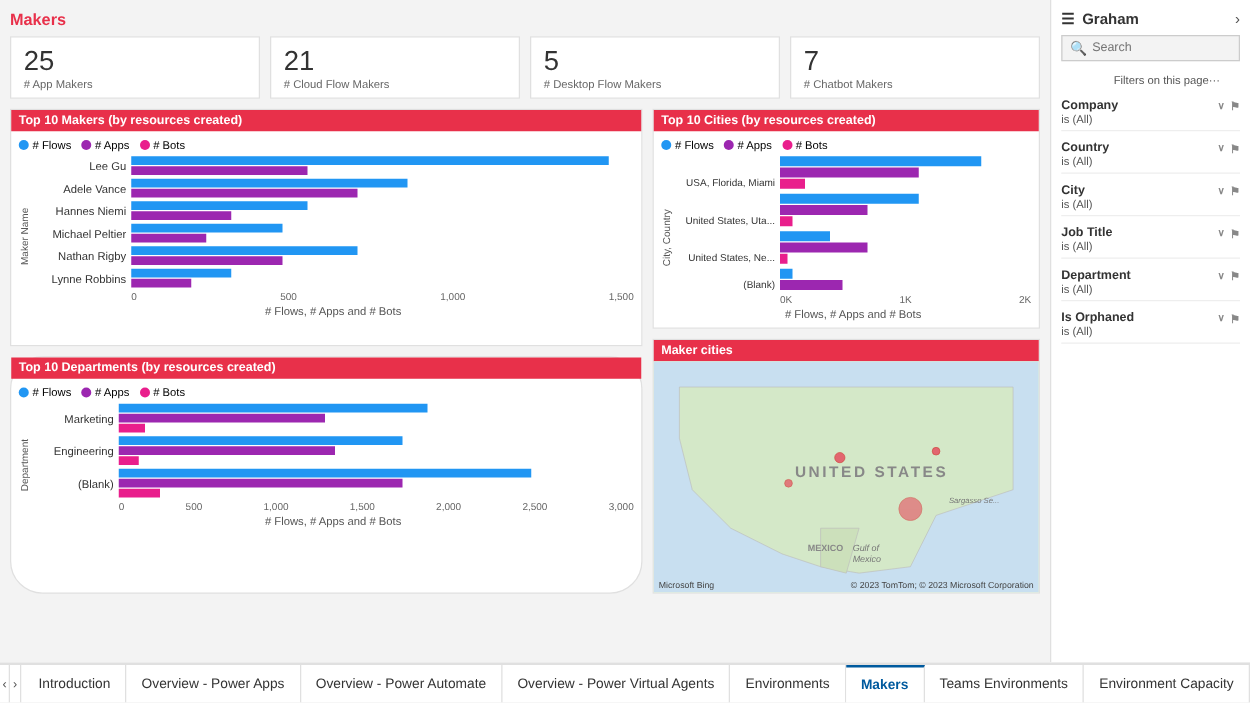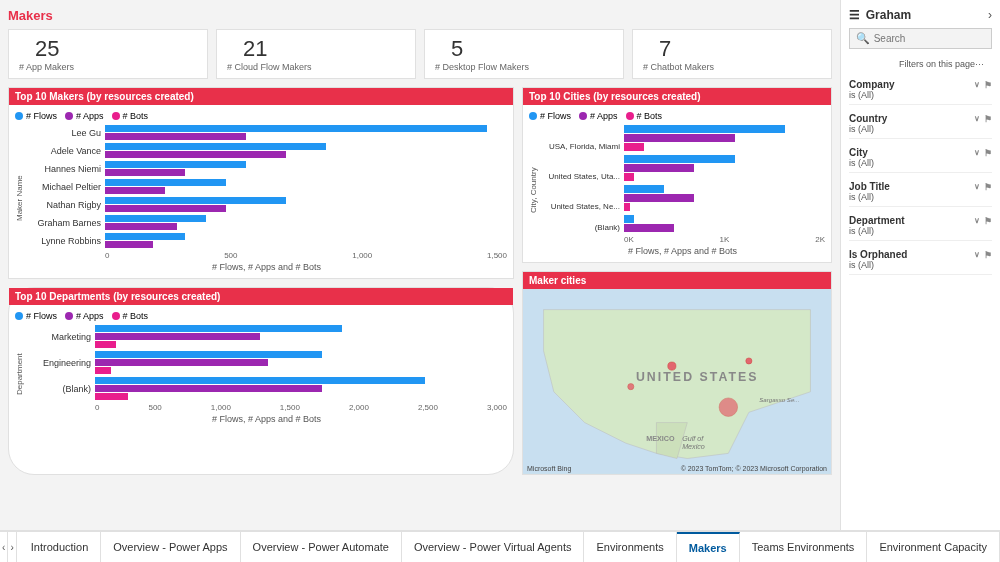--- a/index.html
+++ b/index.html
@@ -10,21 +10,21 @@
 
     
     .dashboard { flex: 1; padding: 8px; overflow: hidden; background: #f3f3f3; }
 
     
     .filters-panel { width: 160px; background: #fff; border-left: 1px solid #e0e0e0; padding: 8px; display: flex; flex-direction: column; gap: 6px; }
 
     
     .stats-row { display: flex; gap: 8px; margin-bottom: 8px; }
     .stat-card { background: #fff; border: 1px solid #e0e0e0; padding: 6px 10px; flex: 1; min-width: 60px; }
-    .stat-number { font-size: 22px; font-weight: 300; color: #333; margin-left: 16px; }
+    .stat-number { font-size: 22px; font-weight: 300; color: #333; }
     .stat-label { font-size: 9px; color: #666; }
 
     
     .charts-row { display: flex; gap: 8px; flex: 1; }
     .chart-box { background: #fff; border: 1px solid #e0e0e0; padding: 6px; }
     .chart-title { background: #e8304a; color: #fff; font-size: 10px; font-weight: 600; padding: 3px 6px; margin: -6px -6px 6px -6px; }
 
     .left-charts { display: flex; flex-direction: column; gap: 8px; flex: 1; }
     .right-charts { display: flex; flex-direction: column; gap: 8px; width: 310px; }
 
@@ -63,21 +63,21 @@
     .map-footer { position: absolute; bottom: 2px; right: 4px; font-size: 7px; color: #444; }
     .map-logo { position: absolute; bottom: 2px; left: 4px; font-size: 7px; color: #444; }
 
     
     .page-title { color: #e8304a; font-size: 13px; font-weight: 600; margin-bottom: 6px; }
 
     
     .filters-title { font-size: 12px; font-weight: 600; color: #333; display: flex; align-items: center; gap: 6px; }
     .filter-search { display: flex; align-items: center; background: #f3f3f3; border: 1px solid #ccc; padding: 3px 6px; gap: 4px; margin-bottom: 4px; }
     .filter-search input { border: none; background: transparent; font-size: 10px; outline: none; width: 100%; }
-    .filters-on-page { font-size: 9px; color: #555; margin-bottom: 4px; display: flex; justify-content: center; padding-left: 42px; }
+    .filters-on-page { font-size: 9px; color: #555; margin-bottom: 4px; display: flex; justify-content: flex-start; padding-left: 42px; }
     .filter-item { border-bottom: 1px solid #eee; padding-bottom: 4px; margin-bottom: 2px; }
     .filter-name { font-size: 10px; font-weight: 600; color: #333; display: flex; justify-content: space-between; align-items: center; }
     .filter-value { font-size: 9px; color: #555; }
     .filter-icons { display: flex; gap: 4px; font-size: 9px; color: #888; }
     .chevron { font-size: 8px; }
     .filters-arrow { font-size: 12px; color: #555; cursor: pointer; }
 
     
     .bottom-tabs { height: 32px; background: #fff; border-top: 2px solid #e0e0e0; display: flex; align-items: stretch; }
     .tab-nav-btn { width: 20px; display: flex; align-items: center; justify-content: center; color: #555; cursor: pointer; border-right: 1px solid #e0e0e0; font-size: 10px; }
@@ -161,27 +161,20 @@
                     <div class="bar-container">
                       <div class="bar-segment bar-blue" style="width:30%"></div>
                       <div class="bar-segment bar-purple" style="width:15%"></div>
                     </div>
                   </div>
                 <div class="bar-row">
                     <span class="bar-label">Nathan Rigby</span>
                     <div class="bar-container">
                       <div class="bar-segment bar-blue" style="width:45%"></div>
                       <div class="bar-segment bar-purple" style="width:30%"></div>
-                    </div>
-                  </div>
-                <div class="bar-row">
-                    <span class="bar-label">Graham Barnes</span>
-                    <div class="bar-container">
-                      <div class="bar-segment bar-blue" style="width:25%"></div>
-                      <div class="bar-segment bar-purple" style="width:18%"></div>
                     </div>
                   </div>
                 <div class="bar-row">
                     <span class="bar-label">Lynne Robbins</span>
                     <div class="bar-container">
                       <div class="bar-segment bar-blue" style="width:20%"></div>
                       <div class="bar-segment bar-purple" style="width:12%"></div>
                     </div>
                   </div>
               </div>

